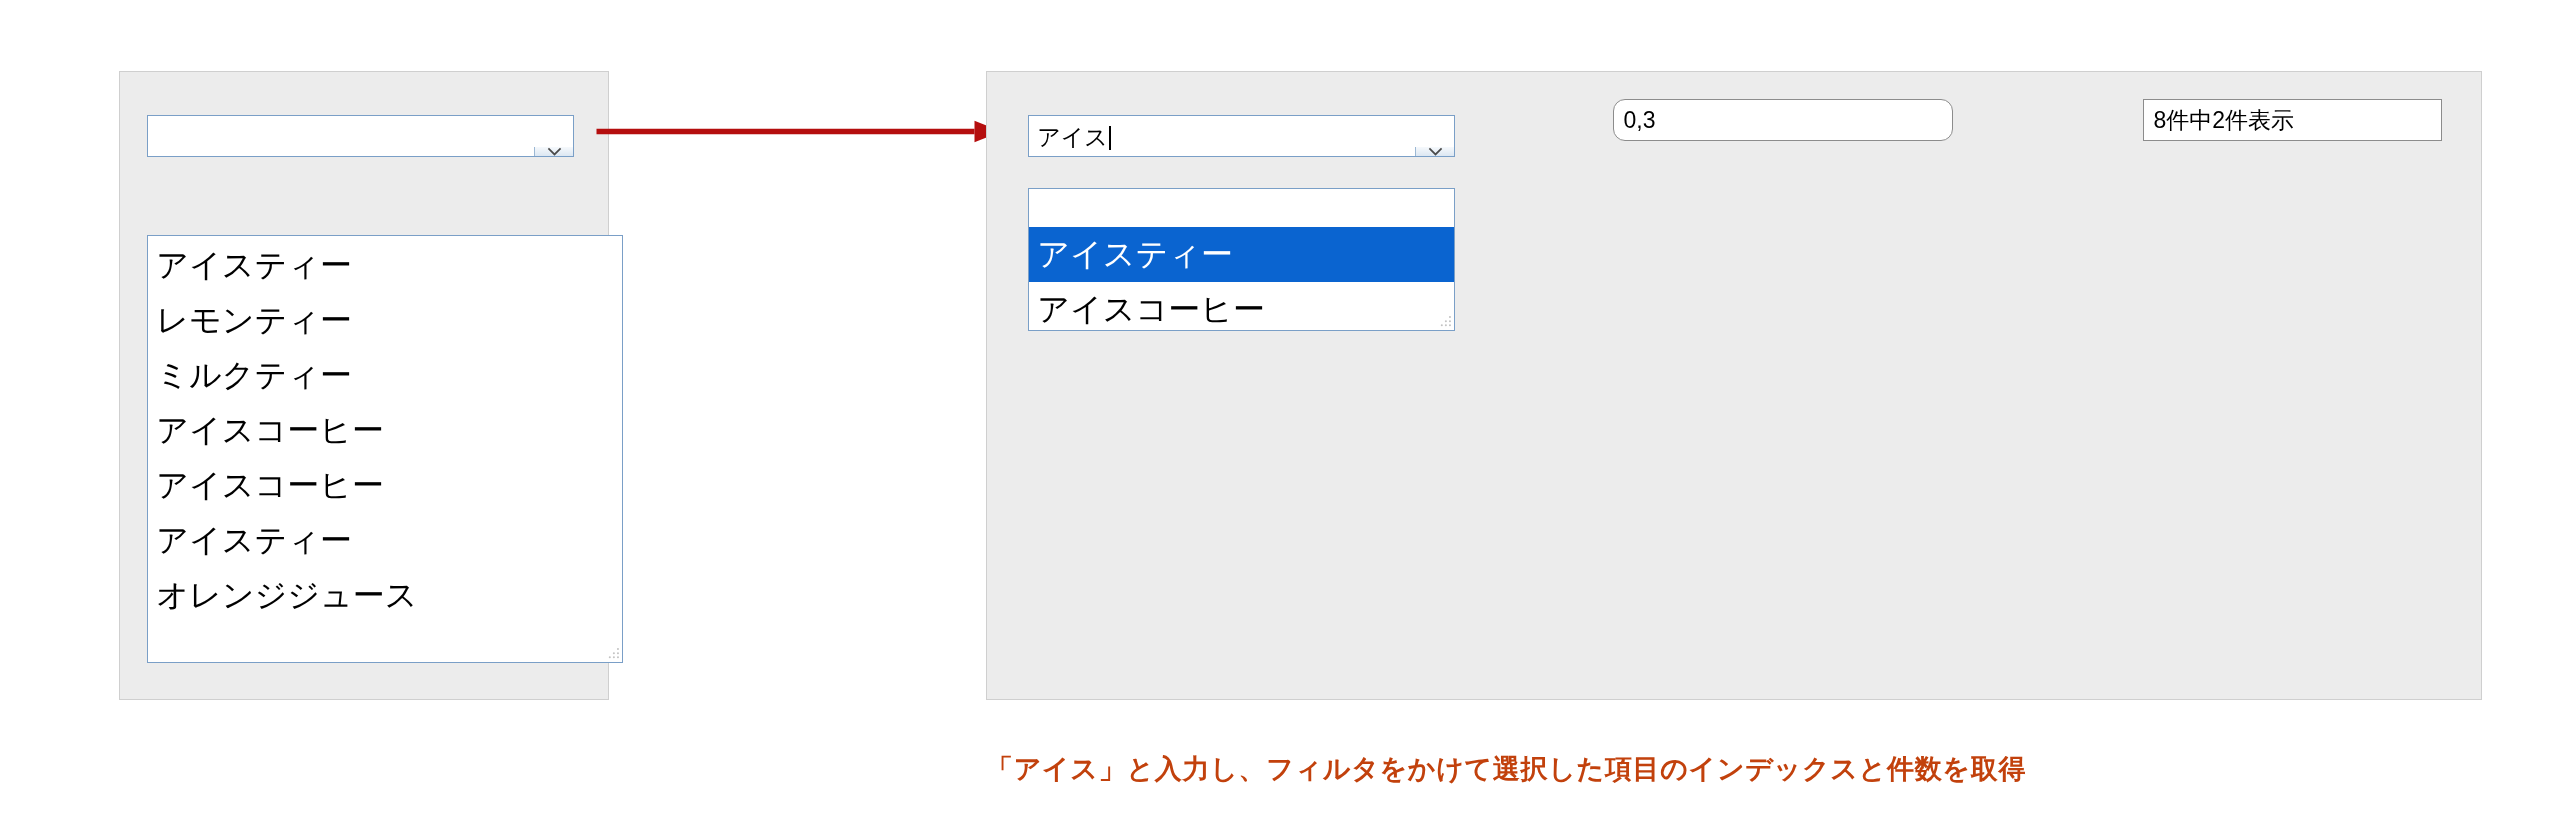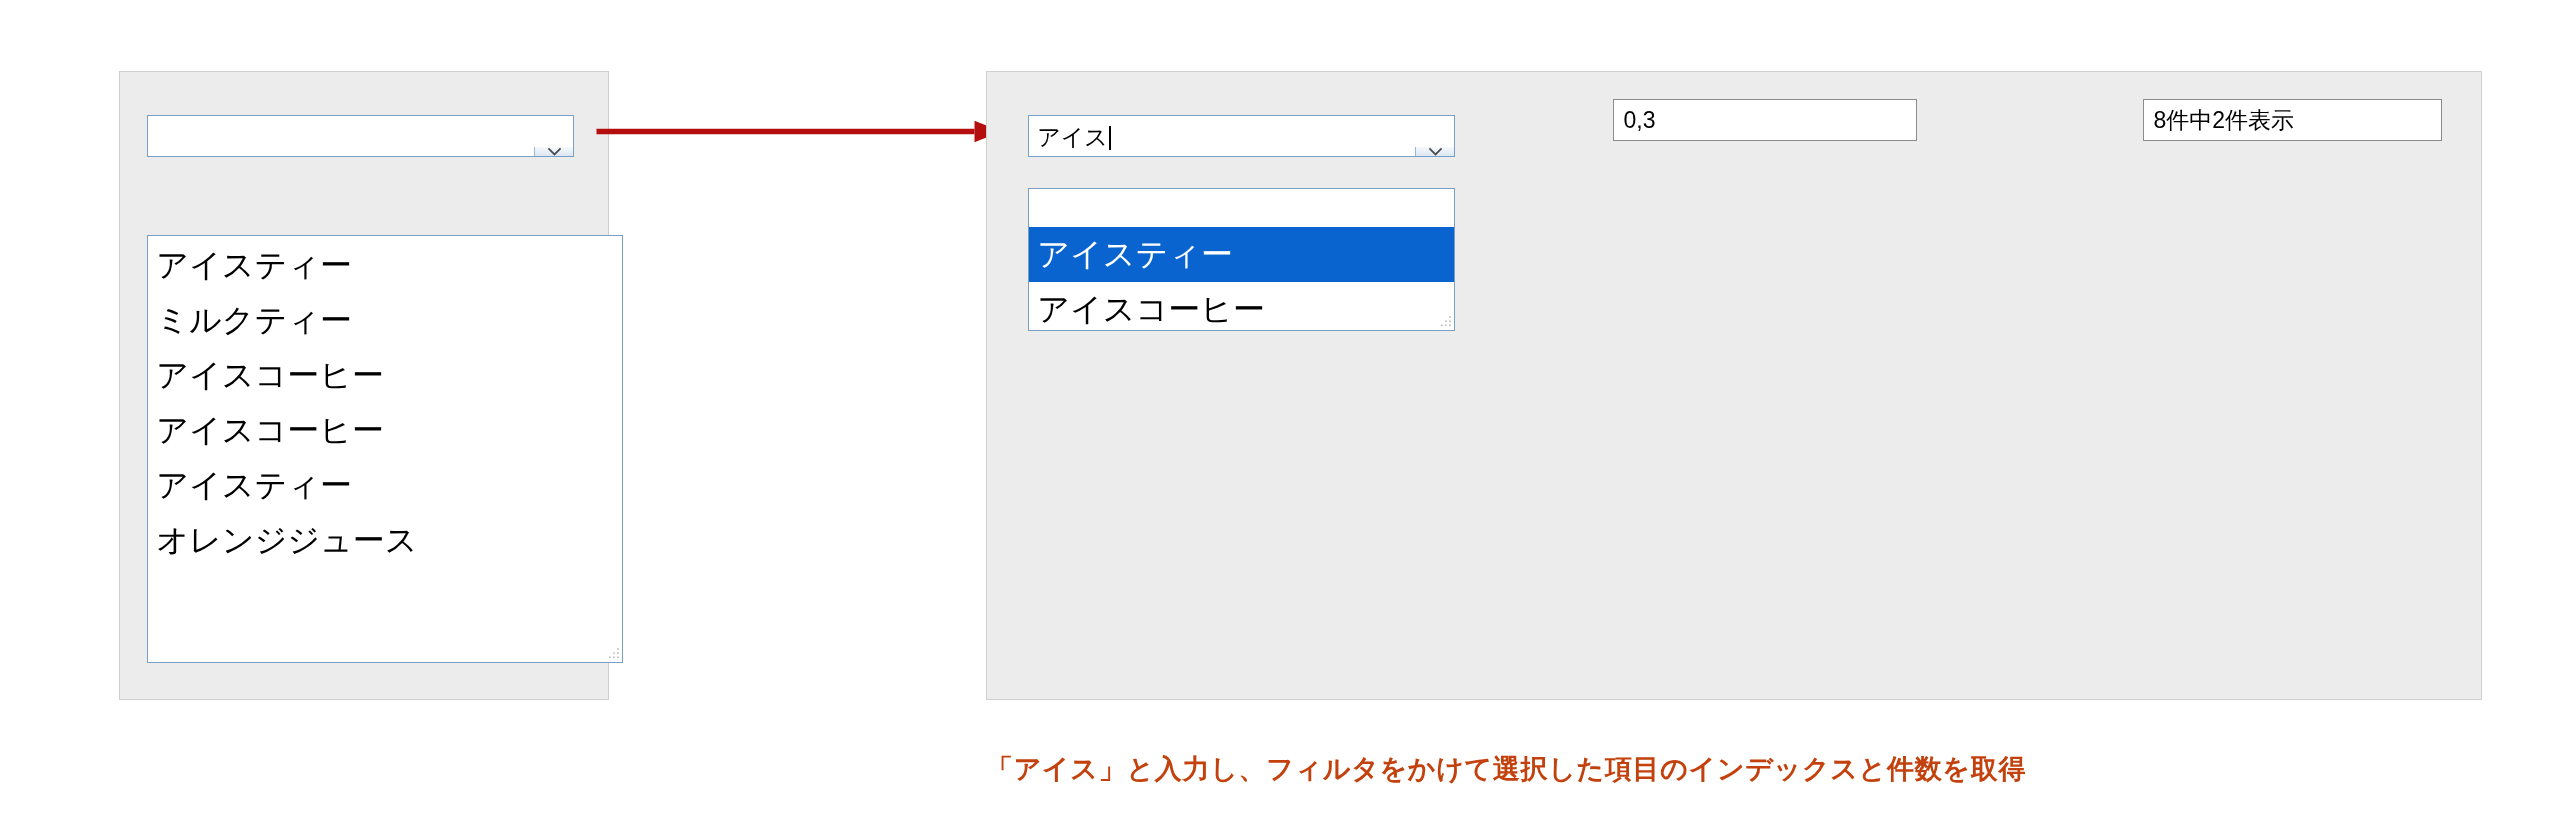--- a/index.html
+++ b/index.html
@@ -138,20 +138,21 @@
     <input class="combo-input" type="text" value="" style="">
     <div class="combo-btn">
       <svg viewBox="0 0 22 14">
         <path d="M2 2 L11 11 L20 2" stroke="#4a4a4a" stroke-width="2.5" fill="none"></path>
       </svg>
     </div>
   </div>
 
   <div class="listbox" style="left:27px; top:163px; width:476px; height:428px;">
     <div class="list-item">アイスティー</div>
+    <div class="list-item">レモンティー</div>
     <div class="list-item">ミルクティー</div>
     <div class="list-item">アイスコーヒー</div>
     <div class="list-item">アイスコーヒー</div>
     <div class="list-item">アイスティー</div>
     <div class="list-item">オレンジジュース</div>
     <div class="resize-grip">
       <svg viewBox="0 0 26 26">
         <circle cx="22" cy="6" r="1.5" fill="#888"></circle>
         <circle cx="16" cy="12" r="1.5" fill="#888"></circle>
           <circle cx="22" cy="12" r="1.5" fill="#888"></circle>
@@ -175,21 +176,21 @@
       <span>アイス</span>
         <span class="caret-bar"></span>
     </div>
     <div class="combo-btn">
       <svg viewBox="0 0 22 14">
         <path d="M2 2 L11 11 L20 2" stroke="#4a4a4a" stroke-width="2.5" fill="none"></path>
       </svg>
     </div>
   </div>
 
-  <input class="text-input" style="left: 626px; top: 27px; width: 304px;" value="0,3">
+  <input class="text-input" style="left: 626px; top: 27px; width: 340px; border-radius: 12px;" value="0,3">
 
   <input class="text-input" style="left: 1156px; top: 27px; width: 299px;" value="8件中2件表示">
 
   <div class="listbox" style="left:41px; top:116px; width:427px; height:143px; padding:0;">
     <div class="list-item" style="height:38px;"></div>
     <div class="list-item selected">アイスティー</div>
     <div class="list-item">アイスコーヒー</div>
     <div class="resize-grip">
       <svg viewBox="0 0 26 26">
         <circle cx="22" cy="6" r="1.5" fill="#888"></circle>

